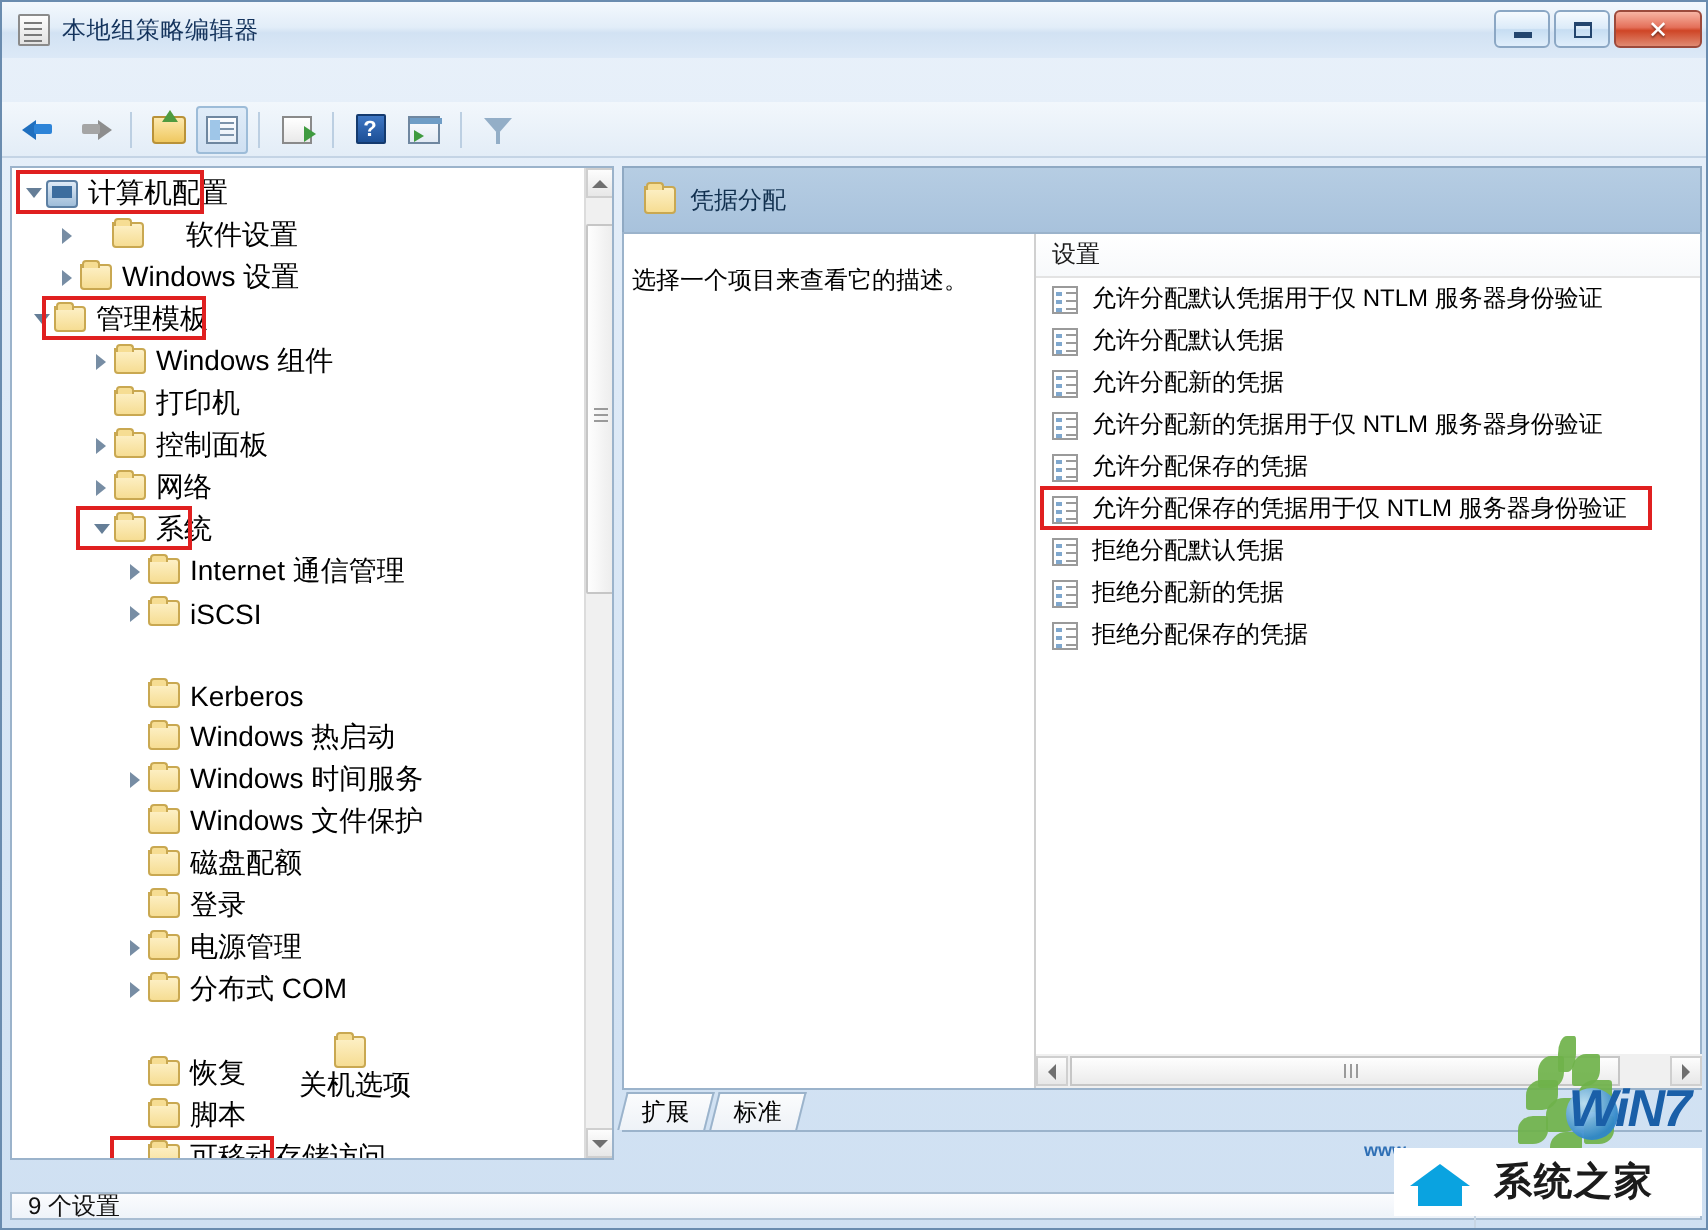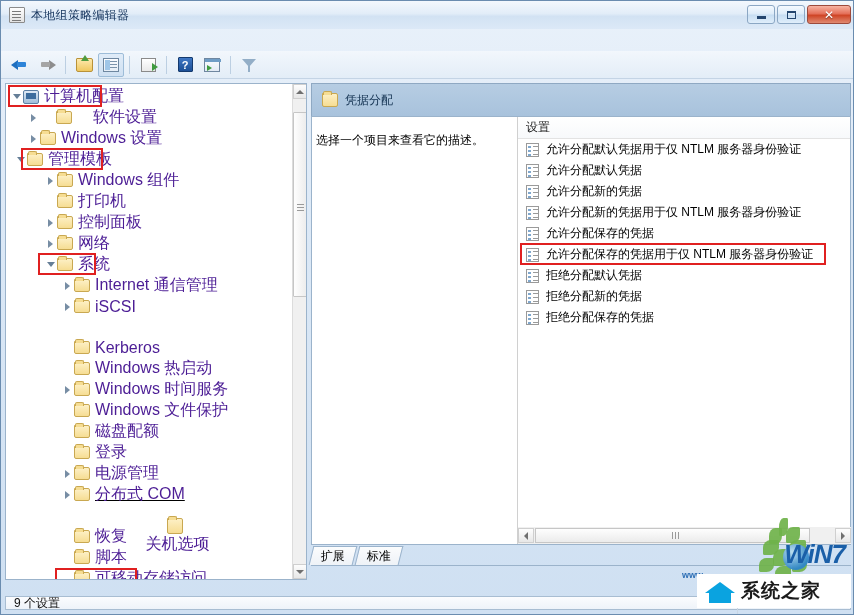--- a/index.html
+++ b/index.html
@@ -109,21 +109,21 @@
   .tw.exp:before { content:""; width:0;height:0; border-left:5px solid #4a6785; border-top:4px solid transparent;border-bottom:4px solid transparent; opacity:.75;}
   .tw.col:before { content:""; width:0;height:0; border-top:5px solid #4a6785; border-left:4px solid transparent;border-right:4px solid transparent; opacity:.85;}
   .folder {
     width:16px;height:13px;flex:0 0 16px;margin-right:5px;position:relative;
     background:linear-gradient(180deg,#fdf0c6,#f6dd93);
     border:1px solid #c9a851; border-radius:0 2px 2px 2px;
   }
   .folder:before{content:"";position:absolute;left:0;top:-3px;width:7px;height:3px;background:#f6dd93;border:1px solid #c9a851;border-bottom:none;border-radius:2px 2px 0 0;}
   .pcicon{width:16px;height:14px;flex:0 0 16px;margin-right:5px;position:relative;background:linear-gradient(180deg,#dfeaf6,#9fbdd9);border:1px solid #5c7fa3;border-radius:2px;}
   .pcicon:after{content:"";position:absolute;left:2px;top:2px;width:10px;height:6px;background:#3d6d9e;}
-  .tlabel { font-size:16px; color:#4c1d95; }
+  .tlabel { font-size:14px; color:#000000; }
   .hl-box { position:absolute; border:2px solid #e02020; pointer-events:none; }
 
   
   #tvsb { position:absolute; right:0; top:0; width:14px; height:495px; background:#f0f0f0; border-left:1px solid #dcdcdc;}
   .sbbtn { width:14px;height:15px;background:linear-gradient(180deg,#fdfdfd,#e7e7e7);border:1px solid #cfcfcf;display:flex;align-items:center;justify-content:center;}
   .sbup:before{content:"";width:0;height:0;border-bottom:4px solid #6f6f6f;border-left:4px solid transparent;border-right:4px solid transparent;}
   .sbdn:before{content:"";width:0;height:0;border-top:4px solid #6f6f6f;border-left:4px solid transparent;border-right:4px solid transparent;}
   #tvthumb{position:absolute;left:0;top:28px;width:14px;height:185px;background:linear-gradient(90deg,#fefefe,#ededed);border:1px solid #c6c6c6;border-radius:1px;display:flex;align-items:center;justify-content:center;}
   #tvthumb .grip{width:7px;height:1px;background:#9a9a9a;box-shadow:0 3px 0 #9a9a9a,0 6px 0 #9a9a9a;}
 
@@ -185,21 +185,21 @@
   #wmwin { position:absolute; right:8px; bottom:44px; font-size:26px; font-weight:bold; font-style:italic;
            color:#1a5fa8; letter-spacing:-1px; font-family:"Liberation Sans",sans-serif; }
   #wmorb { position:absolute; right:44px; bottom:44px; width:26px;height:26px;border-radius:50%;
            background:radial-gradient(circle at 35% 30%, #bfe0f7, #2f86c9 70%); opacity:.95;}
   #wmurl { position:absolute; right:150px; bottom:34px; font-size:9px; color:#2e6fb5; font-weight:bold;}
   #wmbadge { position:absolute; right:2px; bottom:6px; width:154px; height:34px; background:#fff;
              display:flex; align-items:center; }
   #wmlogo { width:40px;height:30px;margin-left:4px;position:relative;}
   #wmlogo:before{content:"";position:absolute;left:4px;top:6px;width:0;height:0;border-left:15px solid transparent;border-right:15px solid transparent;border-bottom:11px solid #0aa3e0;}
   #wmlogo:after{content:"";position:absolute;left:8px;top:16px;width:22px;height:11px;background:#0aa3e0;}
-  #wmname { font-size:19px; font-weight:bold; color:#1b1b1b; letter-spacing:1px;}
+  #wmname { font-size:19px; font-weight:bold; color:#1b1b1b; margin-left:6px; letter-spacing:1px;}
 </style>
 </head>
 <body>
 
 <div id="app">
 
   <div id="titlebar">
     <div id="titleicon"></div>
     <div id="titletext">本地组策略编辑器</div>
     <div id="wincontrols">
@@ -334,21 +334,21 @@
           <div class="trow" style="padding-left: 55px;">
             <div class="tw"></div>
             <div class="folder"></div>
             <div class="tlabel">登录</div>
           </div>
           <div class="trow" style="padding-left: 55px;">
             <div class="tw exp"></div>
             <div class="folder"></div>
             <div class="tlabel">电源管理</div>
           </div>
-          <div class="trow" style="padding-left: 55px; text-decoration: underline;">
+          <div class="trow" style="padding-left: 55px;">
             <div class="tw exp"></div>
             <div class="folder"></div>
             <div class="tlabel">分布式 COM</div>
           </div>
           <div class="trow" style="padding-left: 55px; flex-direction: column;">
             <div class="tw"></div>
             <div class="folder"></div>
             <div class="tlabel">关机选项</div>
           </div>
           <div class="trow" style="padding-left: 55px;">

